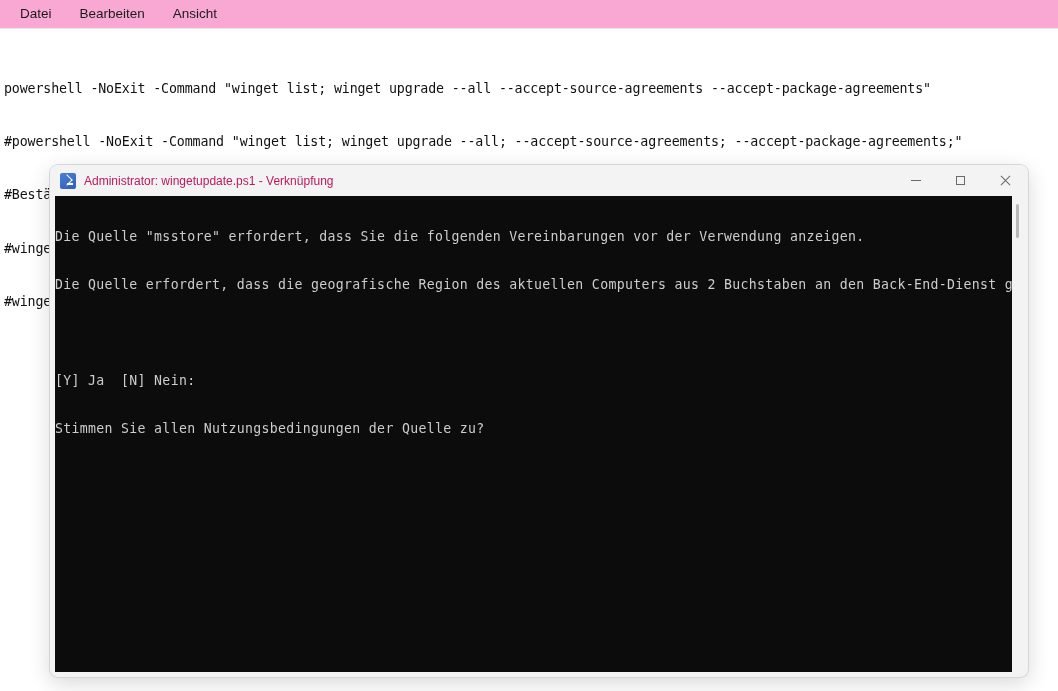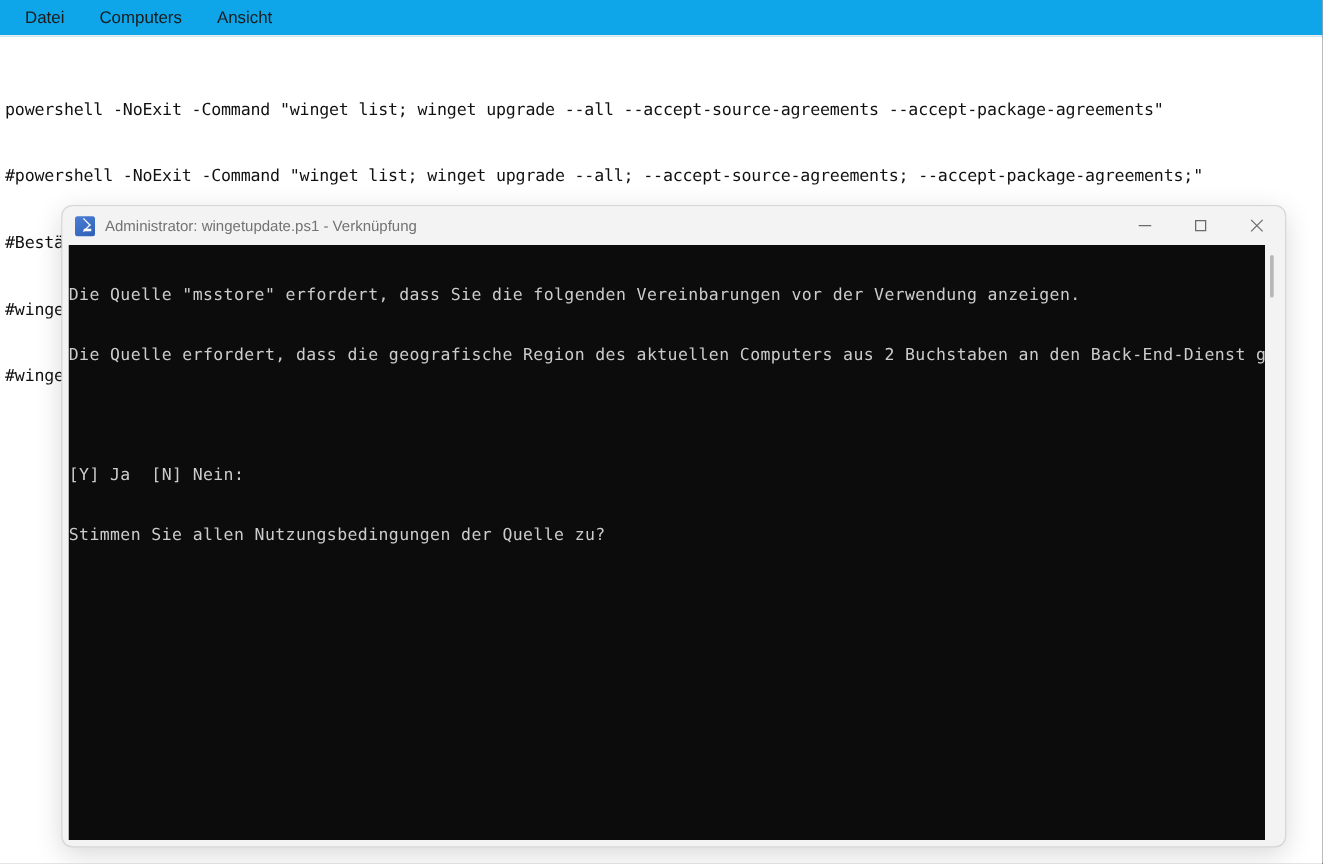--- a/index.html
+++ b/index.html
@@ -23,21 +23,21 @@
     height: 691px;
     background: #ffffff;
   }
 
   
   #menubar {
     position: absolute;
     left: 0; top: 0;
     width: 1058px;
     height: 29px;
-    background: #0ea5e9;
+    background: #f9a8d4;
     border-bottom: 1px solid #eaeaea;
     box-sizing: border-box;
     display: flex;
     align-items: center;
     padding-left: 6px;
   }
   .menu-item {
     font-size: 13.5px;
     color: #1b1b1b;
     padding: 4px 14px;
@@ -108,21 +108,21 @@
     transform: rotate(45deg);
   }
   #ps-icon .underscore {
     position: absolute;
     left: 7px; bottom: 3.5px;
     width: 6px; height: 1.6px;
     background: #ffffff;
   }
   #console-title-text {
     font-size: 12px;
-    color: #737373;
+    color: #be185d;
     white-space: nowrap;
     line-height: 14px;
   }
 
   #window-controls {
     position: absolute;
     right: 0; top: 0;
     height: 31px;
     display: flex;
   }
@@ -199,21 +199,21 @@
     background: #b8b8b8;
   }
 </style>
 </head>
 <body>
 
 <div id="editor-app">
 
   <div id="menubar">
     <div class="menu-item">Datei</div>
-    <div class="menu-item">Computers</div>
+    <div class="menu-item">Bearbeiten</div>
     <div class="menu-item">Ansicht</div>
   </div>
 
   <div id="editor-text">
     <span class="line">powershell -NoExit -Command "winget list; winget upgrade --all --accept-source-agreements --accept-package-agreements"</span>
     <span class="line">#powershell -NoExit -Command "winget list; winget upgrade --all; --accept-source-agreements; --accept-package-agreements;"</span>
     <span class="line">#Bestätigt automatisch die Datenschutzbestimmungen</span>
     <span class="line">#winget --accept-source-agreements</span>
     <span class="line">#winget --accept-package-agreements</span>
   </div>

